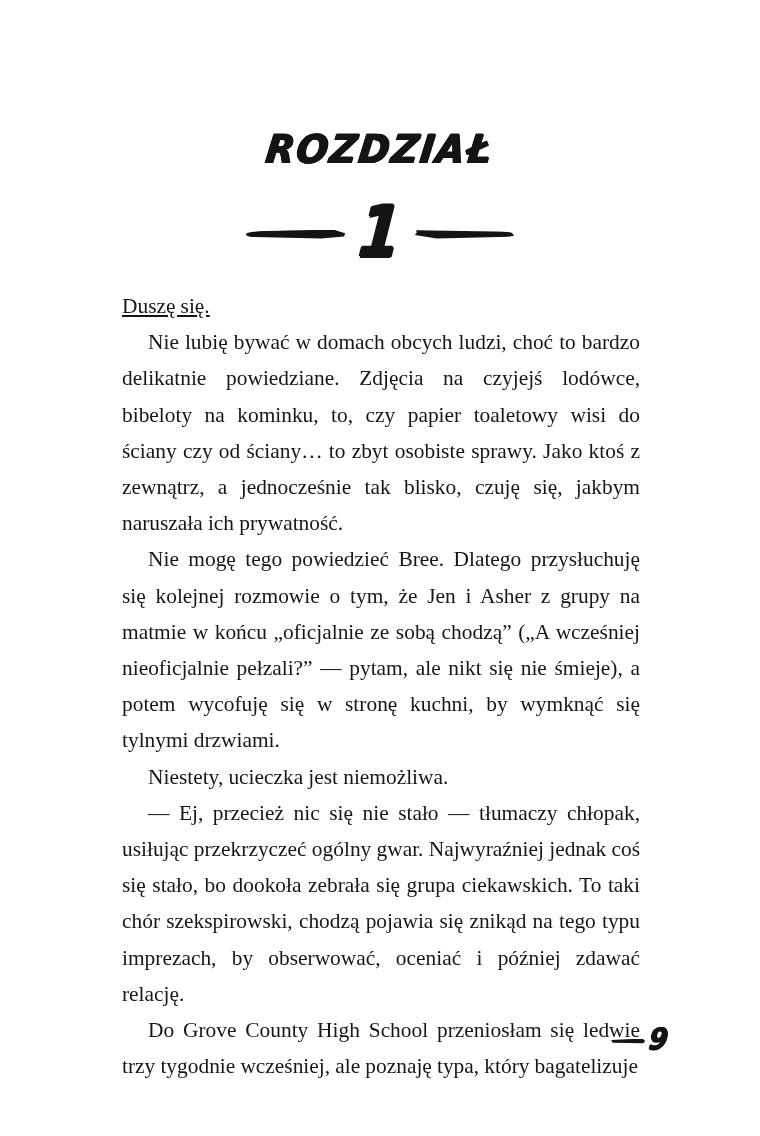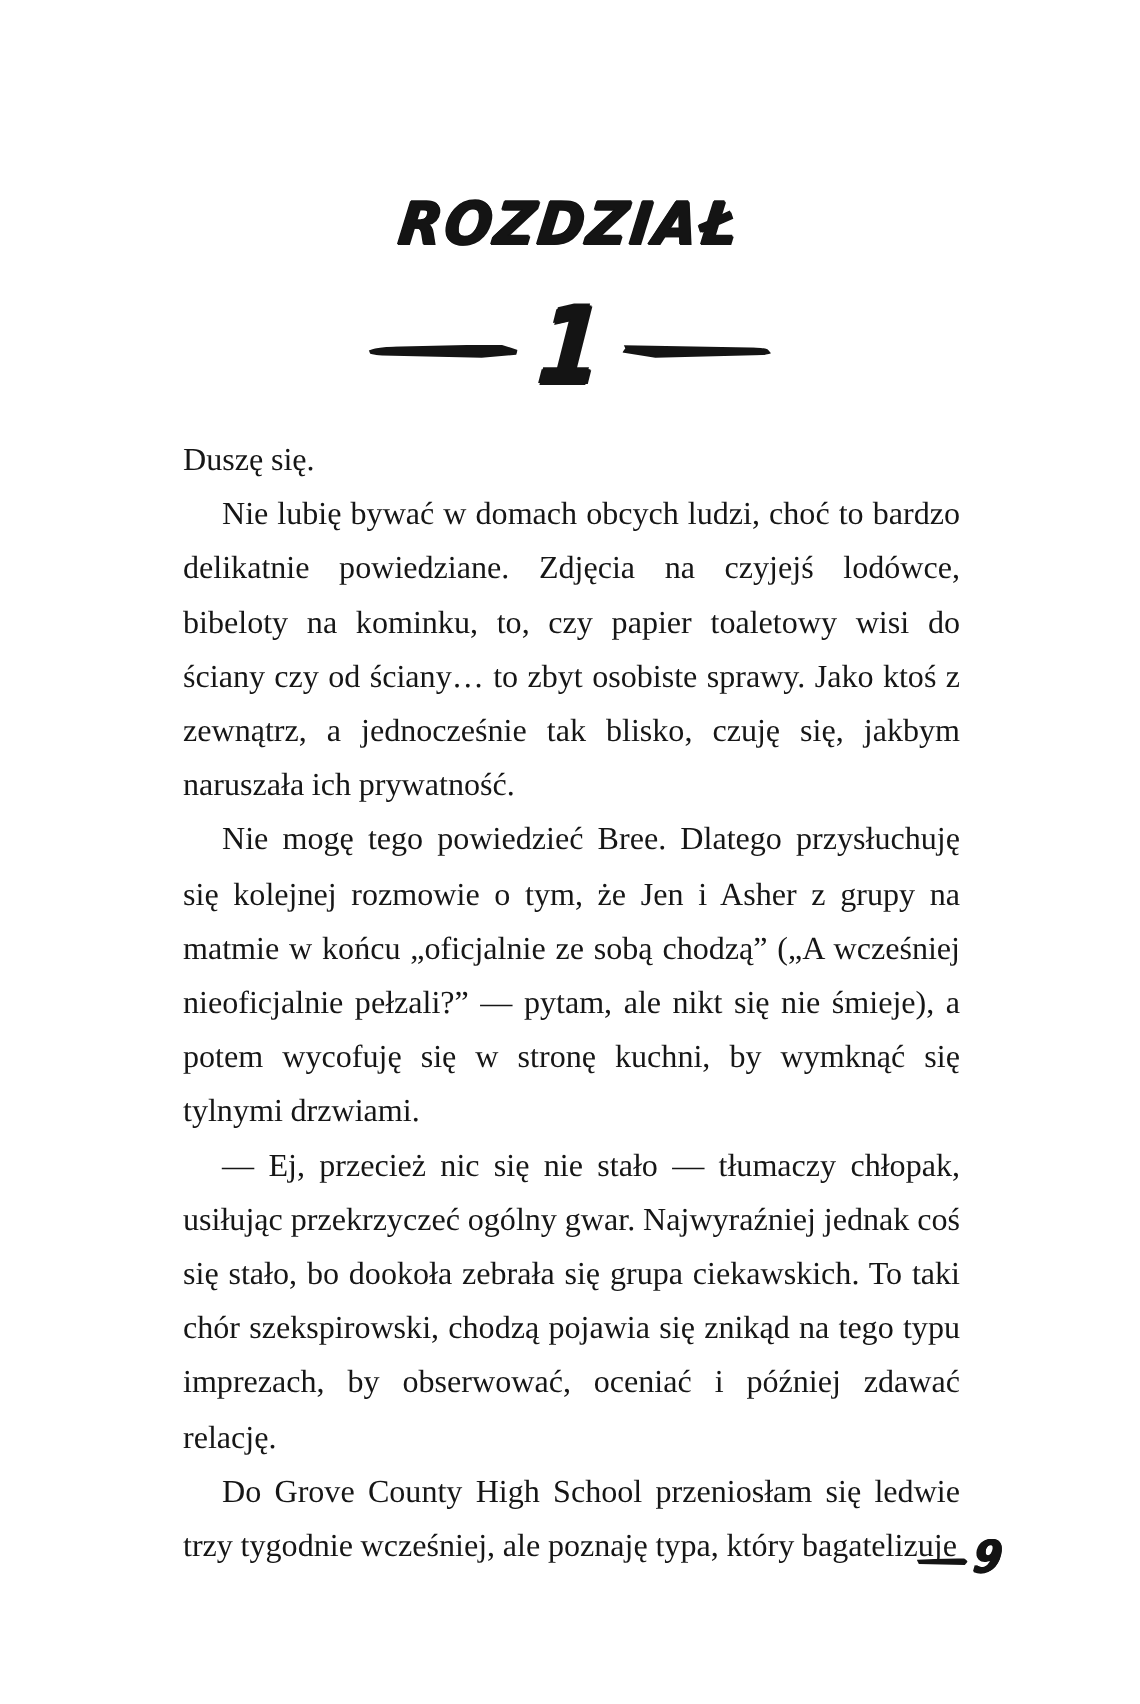--- a/index.html
+++ b/index.html
@@ -109,20 +109,21 @@
     font-size: 21.4px;
     line-height: 36.2px;
     text-align: justify;
     text-align-last: left;
     text-indent: 26px;
     hyphens: manual;
     word-spacing: -0.2px;
   }
   .para.first {
     text-indent: 0;
+    text-decoration: underline;
   }
 
   
   .folio {
     position: absolute;
     top: 1018px;
     left: 0;
     width: 760px;
     display: flex;
     align-items: center;
@@ -167,20 +168,21 @@
       <span class="brush-dash left"></span>
       <span class="chapter-number">1</span>
       <span class="brush-dash right"></span>
     </div>
   </div>
 
   <div class="body-text">
     <p class="para first">Duszę się.</p>
     <p class="para">Nie lubię bywać w domach obcych ludzi, choć to bardzo delikatnie powiedziane. Zdjęcia na czyjejś lodówce, bibeloty na kominku, to, czy papier toaletowy wisi do ściany czy od ściany… to zbyt osobiste sprawy. Jako ktoś z zewnątrz, a jednocześnie tak blisko, czuję się, jakbym naruszała ich prywatność.</p>
     <p class="para">Nie mogę tego powiedzieć Bree. Dlatego przysłuchuję się kolejnej rozmowie o tym, że Jen i Asher z grupy na matmie w końcu „oficjalnie ze sobą chodzą” („A wcześniej nieoficjalnie pełzali?” — pytam, ale nikt się nie śmieje), a potem wycofuję się w stronę kuchni, by wymknąć się tylnymi drzwiami.</p>
+    <p class="para">Niestety, ucieczka jest niemożliwa.</p>
     <p class="para">— Ej, przecież nic się nie stało — tłumaczy chłopak, usiłując przekrzyczeć ogólny gwar. Najwyraźniej jednak coś się stało, bo dookoła zebrała się grupa ciekawskich. To taki chór szekspirowski, chodzą pojawia się znikąd na tego typu imprezach, by obserwować, oceniać i później zdawać relację.</p>
     <p class="para">Do Grove County High School przeniosłam się ledwie trzy tygodnie wcześniej, ale poznaję typa, który bagatelizuje</p>
   </div>
 
   <div class="folio">
     <span class="folio-dash"></span>
     <span class="folio-num">9</span>
   </div>
 
 </div>

